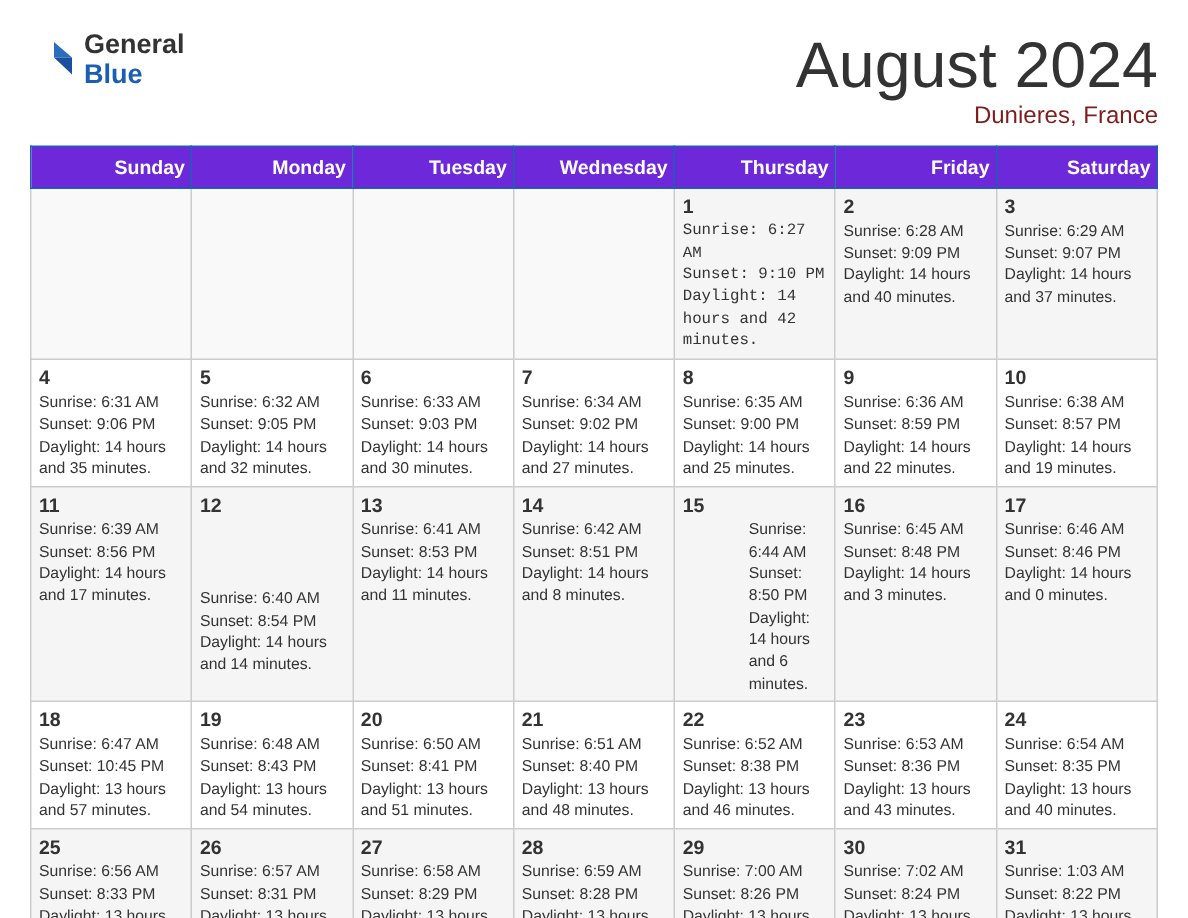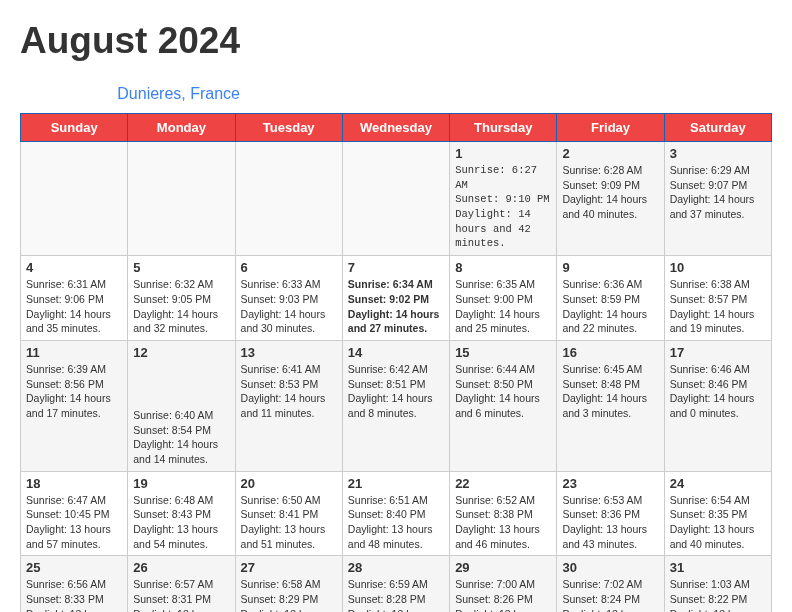--- a/index.html
+++ b/index.html
@@ -29,39 +29,38 @@
     .logo-text .general { color: #333; }
     .logo-text .blue { color: #1a5fb4; }
     .logo-icon {
       width: 32px;
       height: 32px;
     }
     .title-block {
       text-align: right;
     }
     .month-title {
-      font-size: 37px;
-      font-weight: bold;
+      font-size: 43px;
+      font-weight: normal;
       color: #333;
     }
     .location {
       font-size: 16px;
-      color: #3b82f6;
-      margin-top: 23px;
+      color: #7f1d1d;
     }
     .calendar {
       width: 100%;
       border-collapse: collapse;
       font-size: 11px;
     }
     .calendar thead th {
-      background: #ef4444;
+      background: #6d28d9;
       color: white;
       padding: 6px 4px;
-      text-align: center;
+      text-align: right;
       font-size: 13px;
       font-weight: bold;
       border: 1px solid #1a5fb4;
     }
     .calendar tbody td {
       border: 1px solid #ccc;
       vertical-align: top;
       padding: 4px 5px;
       width: 107px;
       min-height: 80px;
@@ -91,20 +90,30 @@
     .footer {
       margin-top: 8px;
       font-size: 11px;
       color: #555;
     }
   </style>
 </head>
 <body>
 
 <div class="header">
+  <div class="logo">
+    <svg class="logo-icon" viewBox="0 0 40 40">
+      <polygon points="20,5 35,18 20,18" fill="#2a6fbe"></polygon>
+      <polygon points="20,18 35,18 35,32" fill="#1a4fa0"></polygon>
+    </svg>
+    <div class="logo-text">
+      <span class="general">General</span><br>
+      <span class="blue">Blue</span>
+    </div>
+  </div>
   <div class="title-block">
     <div class="month-title">August 2024</div>
     <div class="location">Dunieres, France</div>
   </div>
 </div>
 
 <table class="calendar">
   <thead>
     <tr>
     <th>Sunday</th>
@@ -155,21 +164,21 @@
 Daylight: 14 hours and 32 minutes.</div>
         </td>
         <td>
           <span class="day-number">6</span>
           <div class="day-info" style="white-space: pre-wrap;">Sunrise: 6:33 AM
 Sunset: 9:03 PM
 Daylight: 14 hours and 30 minutes.</div>
         </td>
         <td>
           <span class="day-number">7</span>
-          <div class="day-info" style="white-space: pre-wrap; font-weight: bold;">Sunrise: 6:34 AM
+          <div class="day-info" style="white-space: pre-wrap;">Sunrise: 6:34 AM
 Sunset: 9:02 PM
 Daylight: 14 hours and 27 minutes.</div>
         </td>
         <td>
           <span class="day-number">8</span>
           <div class="day-info" style="white-space: pre-wrap;">Sunrise: 6:35 AM
 Sunset: 9:00 PM
 Daylight: 14 hours and 25 minutes.</div>
         </td>
         <td>
@@ -205,21 +214,21 @@
 Daylight: 14 hours and 11 minutes.</div>
         </td>
         <td>
           <span class="day-number">14</span>
           <div class="day-info" style="white-space: pre-wrap;">Sunrise: 6:42 AM
 Sunset: 8:51 PM
 Daylight: 14 hours and 8 minutes.</div>
         </td>
         <td>
           <span class="day-number">15</span>
-          <div class="day-info" style="white-space: pre-wrap;">Sunrise: 6:44 AM
+          <div class="day-info" style="white-space: pre-wrap; margin-left: 44px;">Sunrise: 6:44 AM
 Sunset: 8:50 PM
 Daylight: 14 hours and 6 minutes.</div>
         </td>
         <td>
           <span class="day-number">16</span>
           <div class="day-info" style="white-space: pre-wrap;">Sunrise: 6:45 AM
 Sunset: 8:48 PM
 Daylight: 14 hours and 3 minutes.</div>
         </td>
         <td>

